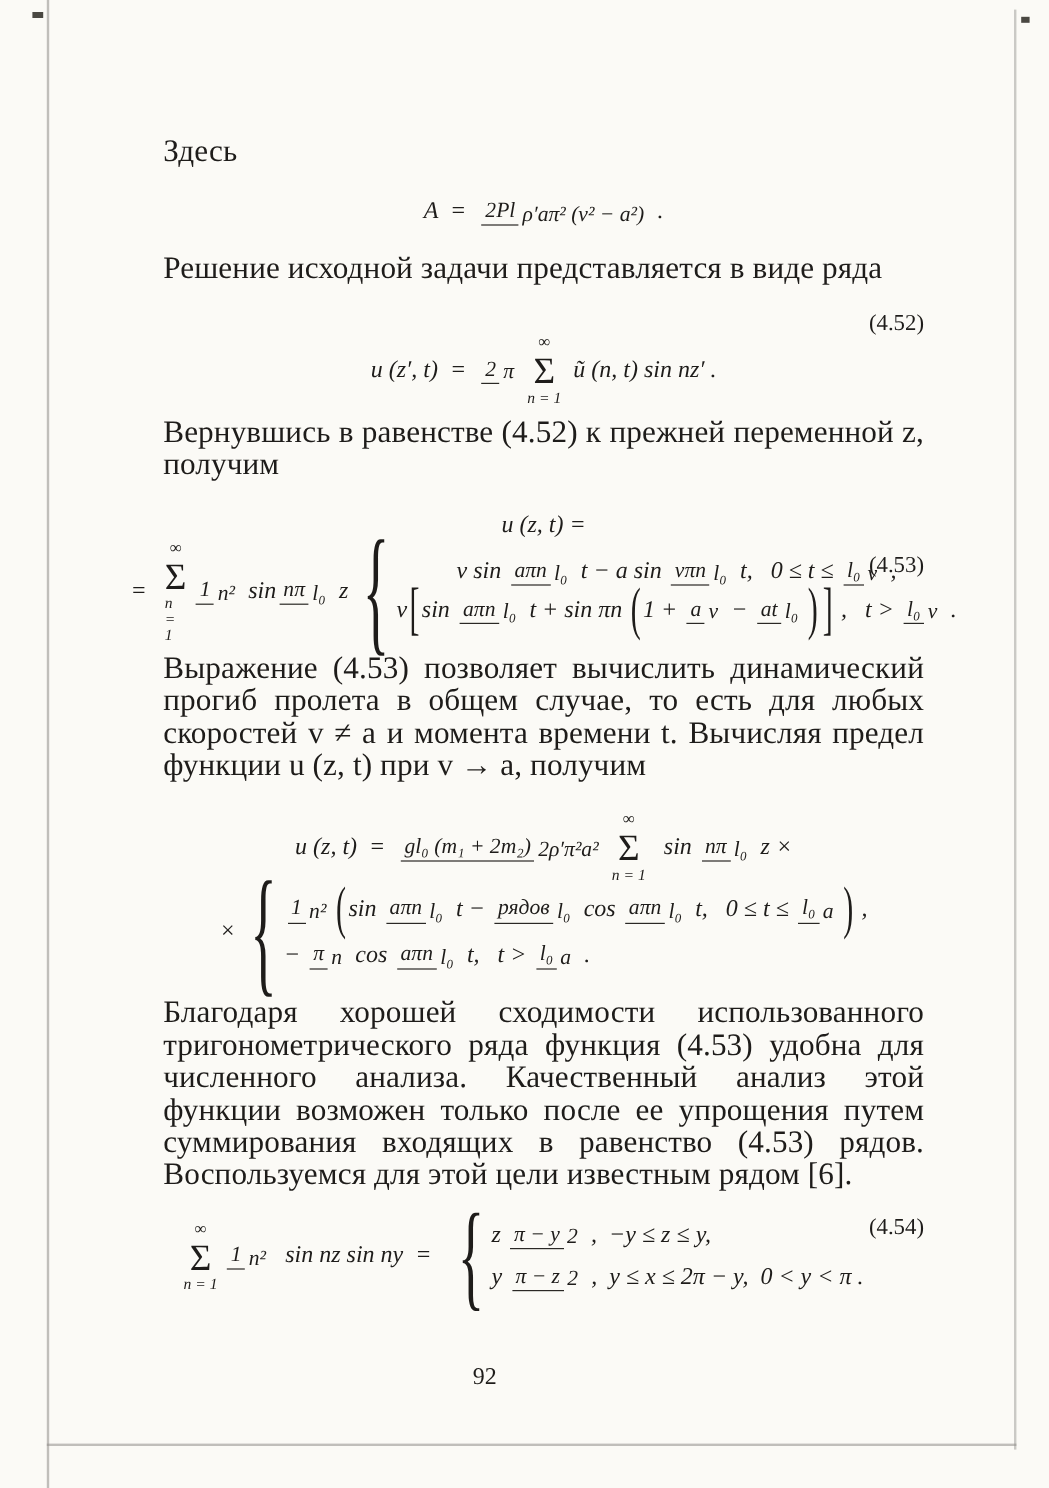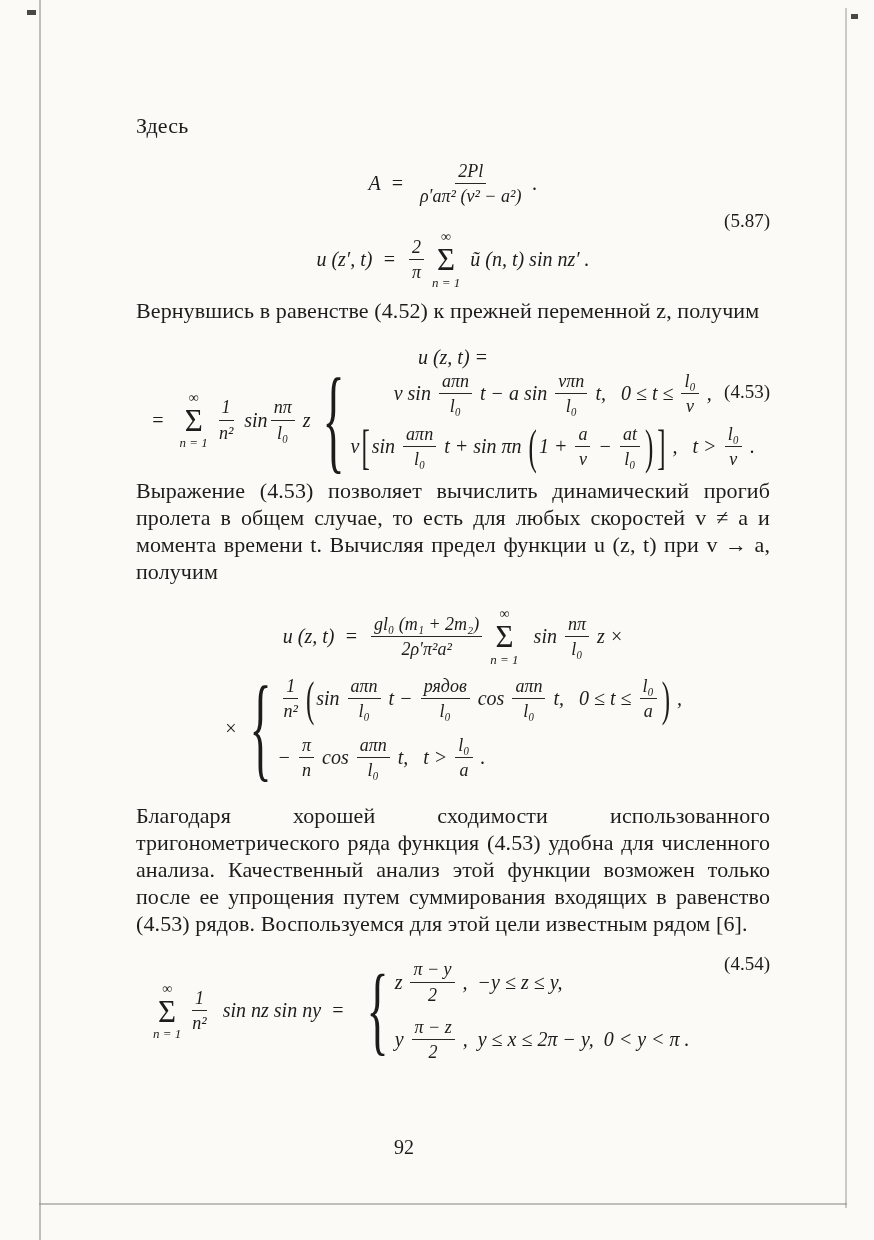--- a/index.html
+++ b/index.html
@@ -14,30 +14,30 @@
   .scan-edge { position:absolute; background:#8f8d89; }
   .edge-left   { left:39px;  top:0;      width:2px;  height:1240px; opacity:.55; }
   .edge-right  { left:845px; top:8px;    width:2px;  height:1200px; opacity:.45; }
   .edge-bottom { left:39px;  top:1203px; width:808px; height:2px;   opacity:.55; }
   .corner-mark { position:absolute; background:#4a4842; }
   .mark-tl { left:27px;  top:10px; width:9px; height:5px; }
   .mark-tr { left:851px; top:14px; width:7px; height:5px; }
 
   .content { position:absolute; left:136px; top:0; width:634px; }
 
-  .body-text { font-size:22px; line-height:27px; text-align:justify; letter-spacing:.1px; }
+  .body-text { font-size:26px; line-height:27px; text-align:justify; letter-spacing:.1px; }
   .p-here { margin-top:112px; text-align:left; }
   .p1 { margin-top:22px; }
   .p2 { margin-top:8px; }
   .p3 { margin-top:8px; }
   .p4 { margin-top:22px; }
 
   .eqrow { display:flex; align-items:center; justify-content:center; font-size:20px; font-style:italic; }
   .et { white-space:pre; }
-  .frac { display:inline-flex; flex-direction:column; align-items:center; margin:0 3px; font-size:18px; line-height:1.12; font-style:italic; }
+  .frac { display:inline-flex; align-items:center; margin:0 3px; font-size:18px; line-height:1.12; font-style:italic; }
   .frac .num { padding:0 3px 2px; border-bottom:1.4px solid #2a2825; }
   .frac .den { padding:2px 3px 0; }
   .sum { display:inline-flex; flex-direction:column; align-items:center; margin:0 5px; line-height:1; }
   .sum .lim { font-size:13px; }
   .sum .inf { font-style:normal; font-size:14px; }
   .sum .sigma { font-size:31px; font-style:normal; line-height:.95; padding:1px 0; }
   .bigbrace { font-style:normal; font-size:46px; font-weight:300; line-height:1; display:inline-block; transform:scaleY(2.55); margin:0 6px 0 12px; }
   .brace-sm { transform:scaleY(2.15); }
   .bigdelim { font-style:normal; font-size:25px; line-height:1; display:inline-block; transform:scaleY(1.95); margin:0 2px; }
   .cases { display:flex; flex-direction:column; }
@@ -79,23 +79,24 @@
 
   <div class="eqrow eq-intro">
     <span class="et">A  =  </span>
     <span class="frac">
       <span class="num">2Pl</span>
       <span class="den">ρ′aπ² (v² − a²)</span>
     </span>
     <span class="et"> .</span>
   </div>
 
+  <p class="body-text p1">Решение исходной задачи представляется в виде ряда</p>
 
   <div class="eq-block eq452">
-    <span class="eq-label">(5.87)</span>
+    <span class="eq-label">(4.52)</span>
     <div class="eqrow">
       <span class="et">u (z′, t)  =  </span>
       <span class="frac">
         <span class="num">2</span>
         <span class="den">π</span>
       </span>
       <span class="sum">
         <span class="lim inf">∞</span>
         <span class="sigma">Σ</span>
         <span class="lim">n = 1</span>

